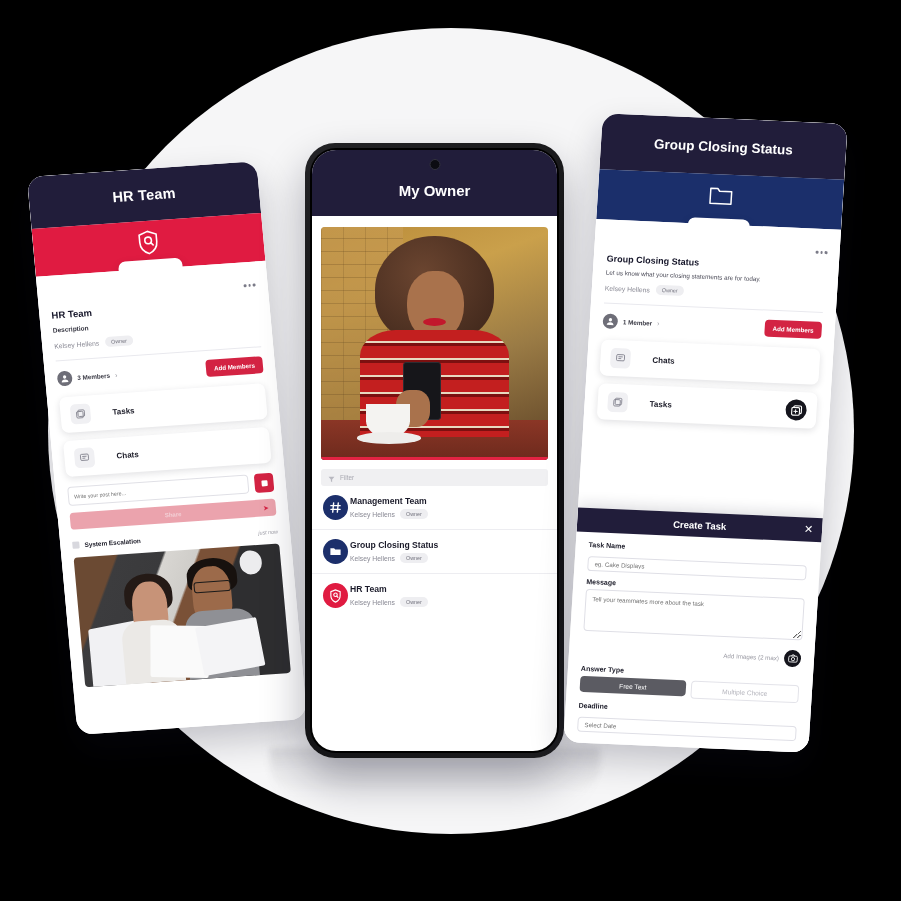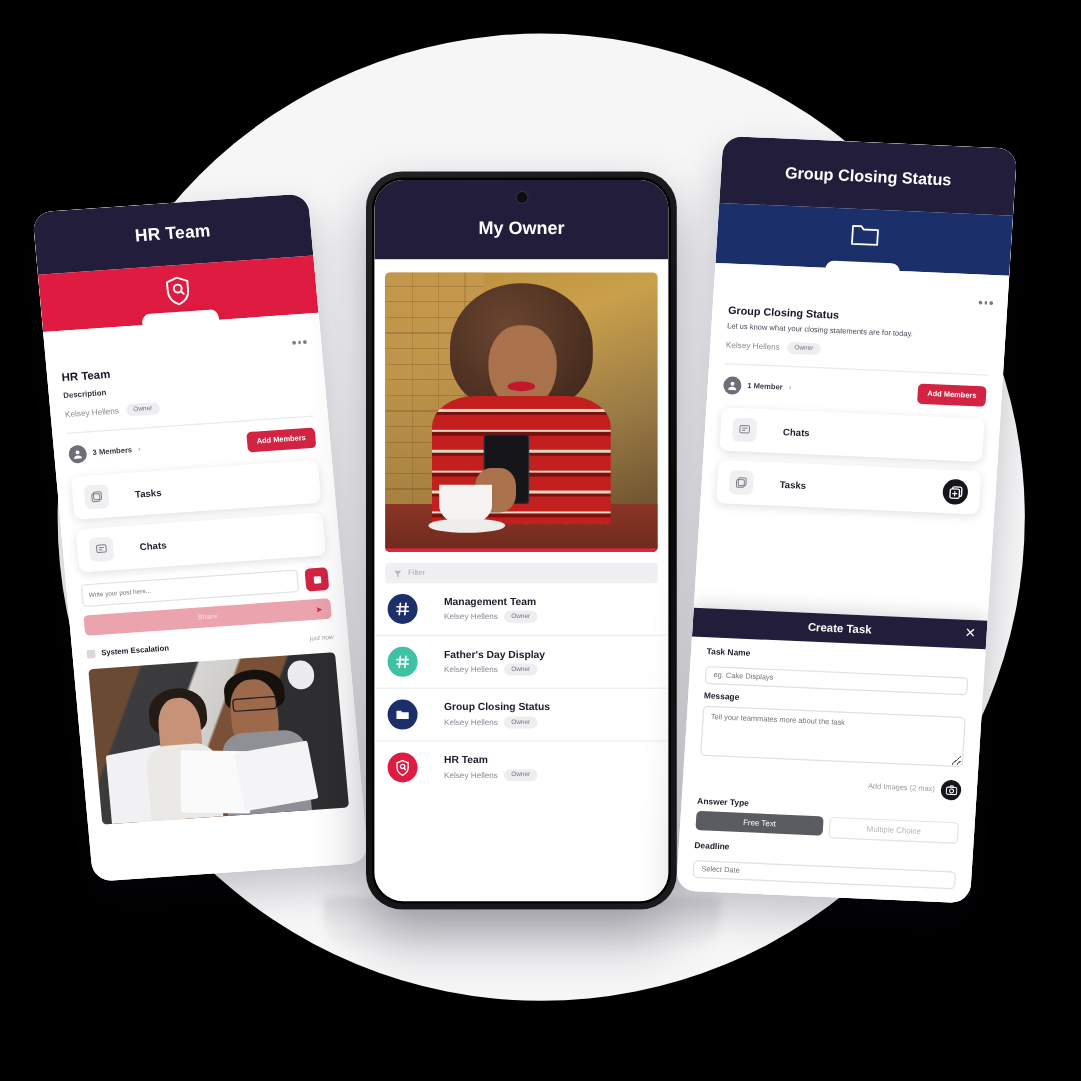--- a/index.html
+++ b/index.html
@@ -124,21 +124,21 @@
   .hero-neck{position:absolute;left:43%;top:45%;width:15%;height:10%;background:#a9724c;}
   .hero-phone{position:absolute;left:36%;top:58%;width:16%;height:24%;border-radius:3px;
     background:#16161a;border:1px solid #2c2c32;}
   .hero-hand{position:absolute;left:33%;top:70%;width:15%;height:16%;border-radius:40%;background:#a9724c;}
   .hero-cup{position:absolute;left:20%;top:76%;width:19%;height:14%;border-radius:0 0 48% 48%;background:#f4f3f1;}
   .hero-saucer{position:absolute;left:16%;top:88%;width:28%;height:5%;border-radius:50%;background:#eeedeb;}
   .hero-redline{position:absolute;left:0;bottom:0;width:100%;height:3px;background:#e32343;}
   .mp-filter{margin:9px 9px 0;height:17px;background:#f0f0f2;border-radius:3px;display:flex;
     align-items:center;gap:5px;padding:0 7px;}
   .mp-filter-txt{font-size:6.4px;color:#a9a9b2;}
-  .grp{display:flex;align-items:center;gap:22px;padding:9px 11px;border-bottom:1px solid #ededf1;}
+  .grp{display:flex;align-items:center;gap:2px;padding:9px 11px;border-bottom:1px solid #ededf1;}
   .grp-ico{width:25px;height:25px;border-radius:50%;display:flex;align-items:center;justify-content:center;
     flex:none;}
   .grp-name{font-size:8.6px;font-weight:700;color:#1b1b2a;margin-bottom:3px;}
   .grp-sub{display:flex;align-items:center;gap:5px;}
 
   
   .right-phone{left:583px;top:118px;width:245px;height:630px;
     transform:rotate(3.6deg) skewY(-1.1deg);transform-origin:50% 50%;
     border-radius:16px;background:#fff;box-shadow:0 16px 34px rgba(20,20,40,.22);}
   .rp-screen{left:0;top:0;width:245px;height:630px;border-radius:16px;}
@@ -343,39 +343,20 @@
             </span>
             <div>
               <div class="grp-name">Management Team</div>
               <div class="grp-sub">
                 <span class="owner-name">Kelsey Hellens</span>
                 <span class="owner-badge">Owner</span>
               </div>
             </div>
           </div>
           <div class="grp">
-            <span class="grp-ico" style="background:#3ec2a3">
-              <svg width="13" height="13" viewBox="0 0 14 14">
-                  <g stroke="#fff" stroke-width="1.5" stroke-linecap="round">
-                    <line x1="5" y1="2" x2="4" y2="12"></line>
-                    <line x1="10" y1="2" x2="9" y2="12"></line>
-                    <line x1="2" y1="5" x2="12" y2="5"></line>
-                    <line x1="2" y1="9" x2="12" y2="9"></line>
-                  </g>
-                </svg>
-            </span>
-            <div>
-              <div class="grp-name">Father's Day Display</div>
-              <div class="grp-sub">
-                <span class="owner-name">Kelsey Hellens</span>
-                <span class="owner-badge">Owner</span>
-              </div>
-            </div>
-          </div>
-          <div class="grp">
             <span class="grp-ico" style="background:#1c2f6b">
               <svg width="13" height="13" viewBox="0 0 14 14">
                   <path d="M1.5 3.5h4l1.2 1.4h5.8v6H1.5z" fill="#fff"></path>
                 </svg>
             </span>
             <div>
               <div class="grp-name">Group Closing Status</div>
               <div class="grp-sub">
                 <span class="owner-name">Kelsey Hellens</span>
                 <span class="owner-badge">Owner</span>

